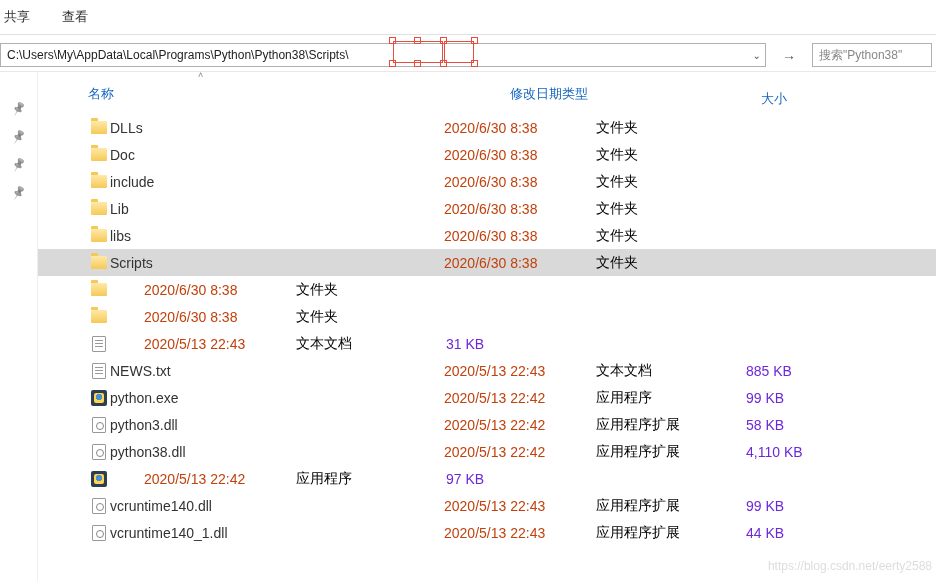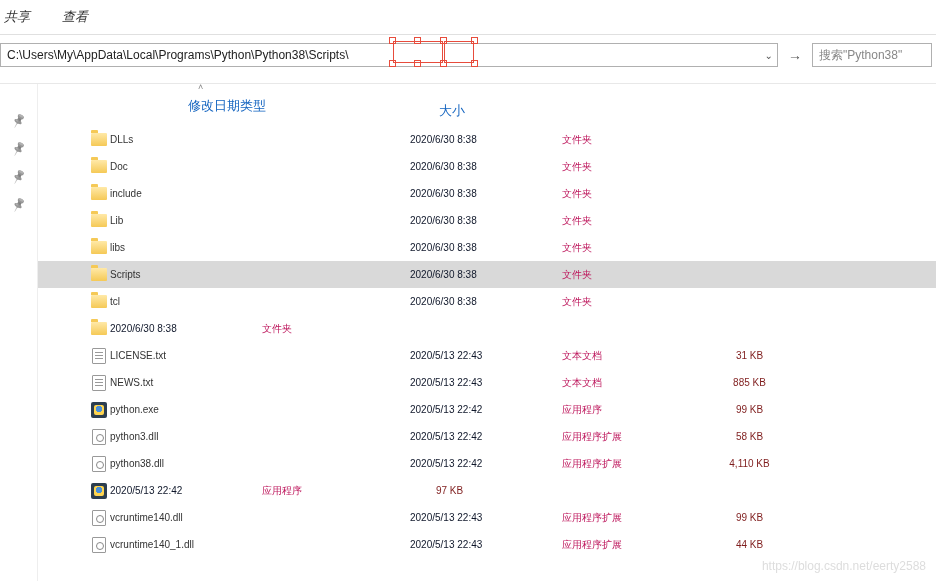--- a/index.html
+++ b/index.html
@@ -12,28 +12,27 @@
       overflow: hidden;
       color: #333;
     }
     .ribbon-tabs {
       display: flex;
       gap: 24px;
       padding: 6px 6px 6px 0;
       border-bottom: 1px solid #e0e0e0;
       font-size: 13px;
       color: #333;
-      font-style: italic;
     }
     .ribbon-tabs span { padding: 2px 4px; }
     .addr-row {
       display: flex;
       align-items: center;
-      padding: 8px 4px 16px 0;
-      gap: 6px;
+      padding: 8px 4px 4px 0;
+      gap: 12px;
       border-bottom: 1px solid #e8e8e8;
     }
     .addr-box {
       flex: 1;
       border: 1px solid #b0b0b0;
       height: 24px;
       display: flex;
       align-items: center;
       padding: 0 6px;
       font-size: 12px;
@@ -114,35 +113,35 @@
       position: absolute;
       left: 160px;
       top: -2px;
       color: #888;
       font-size: 9px;
     }
     .file-row {
       display: flex;
       align-items: center;
       padding: 3px 0 3px 50px;
-      font-size: 10px;
+      font-size: 14px;
       color: #333;
       height: 27px;
     }
     .file-row.selected { background: #d9d9d9; }
     .icon-cell {
       width: 22px;
       display: flex;
       align-items: center;
       justify-content: center;
     }
     .name-cell { width: 300px; }
-    .date-cell { width: 152px; color: #0f172a; }
-    .type-cell { width: 150px; color: #be185d; }
-    .size-cell { width: 85px; text-align: center; color: #7f1d1d; padding-right: 10px; }
+    .date-cell { width: 152px; color: #c2410c; margin-left: 34px; }
+    .type-cell { width: 150px; color: #000000; }
+    .size-cell { width: 85px; text-align: left; color: #6d28d9; padding-right: 10px; }
     .folder-icon {
       width: 16px;
       height: 13px;
       background: linear-gradient(#ffe9a8, #f5c956);
       border-radius: 1px;
       position: relative;
     }
     .folder-icon::before {
       content: "";
       position: absolute;
@@ -201,21 +200,21 @@
       position: absolute;
       left: 3px;
       top: 4px;
       width: 6px;
       height: 6px;
       border: 1px solid #888;
       border-radius: 50%;
     }
     .watermark {
       position: absolute;
-      right: 10px;
+      right: 4px;
       bottom: 8px;
       color: #ddd;
       font-size: 12px;
     }
   </style>
 </head>
 <body>
 
 <div class="ribbon-tabs">
   <span>共享</span>
@@ -249,20 +248,21 @@
 <div class="main">
   <div class="quick-access">
     <span class="pin"></span>
     <span class="pin"></span>
     <span class="pin"></span>
     <span class="pin"></span>
   </div>
   <div class="content">
     <div class="columns">
       <span class="sort-ind">˄</span>
+      <div class="col-name">名称</div>
       <div class="col-date">修改日期</div>
       <div class="col-type">类型</div>
       <div class="col-size">大小</div>
     </div>
     <div id="file-list">
         <div class="file-row">
           <div class="icon-cell">
             <div class="folder-icon"></div>
           </div>
           <div class="name-cell">DLLs</div>
@@ -312,38 +312,36 @@
           </div>
           <div class="name-cell">Scripts</div>
           <div class="date-cell">2020/6/30 8:38</div>
           <div class="type-cell">文件夹</div>
           <div class="size-cell"></div>
         </div>
         <div class="file-row">
           <div class="icon-cell">
             <div class="folder-icon"></div>
           </div>
-          <div class="name-cell">tcl</div>
           <div class="date-cell">2020/6/30 8:38</div>
           <div class="type-cell">文件夹</div>
           <div class="size-cell"></div>
         </div>
         <div class="file-row">
           <div class="icon-cell">
             <div class="folder-icon"></div>
           </div>
           <div class="date-cell">2020/6/30 8:38</div>
           <div class="type-cell">文件夹</div>
           <div class="size-cell"></div>
         </div>
         <div class="file-row">
           <div class="icon-cell">
             <div class="txt-icon"></div>
           </div>
-          <div class="name-cell">LICENSE.txt</div>
           <div class="date-cell">2020/5/13 22:43</div>
           <div class="type-cell">文本文档</div>
           <div class="size-cell">31 KB</div>
         </div>
         <div class="file-row">
           <div class="icon-cell">
             <div class="txt-icon"></div>
           </div>
           <div class="name-cell">NEWS.txt</div>
           <div class="date-cell">2020/5/13 22:43</div>

